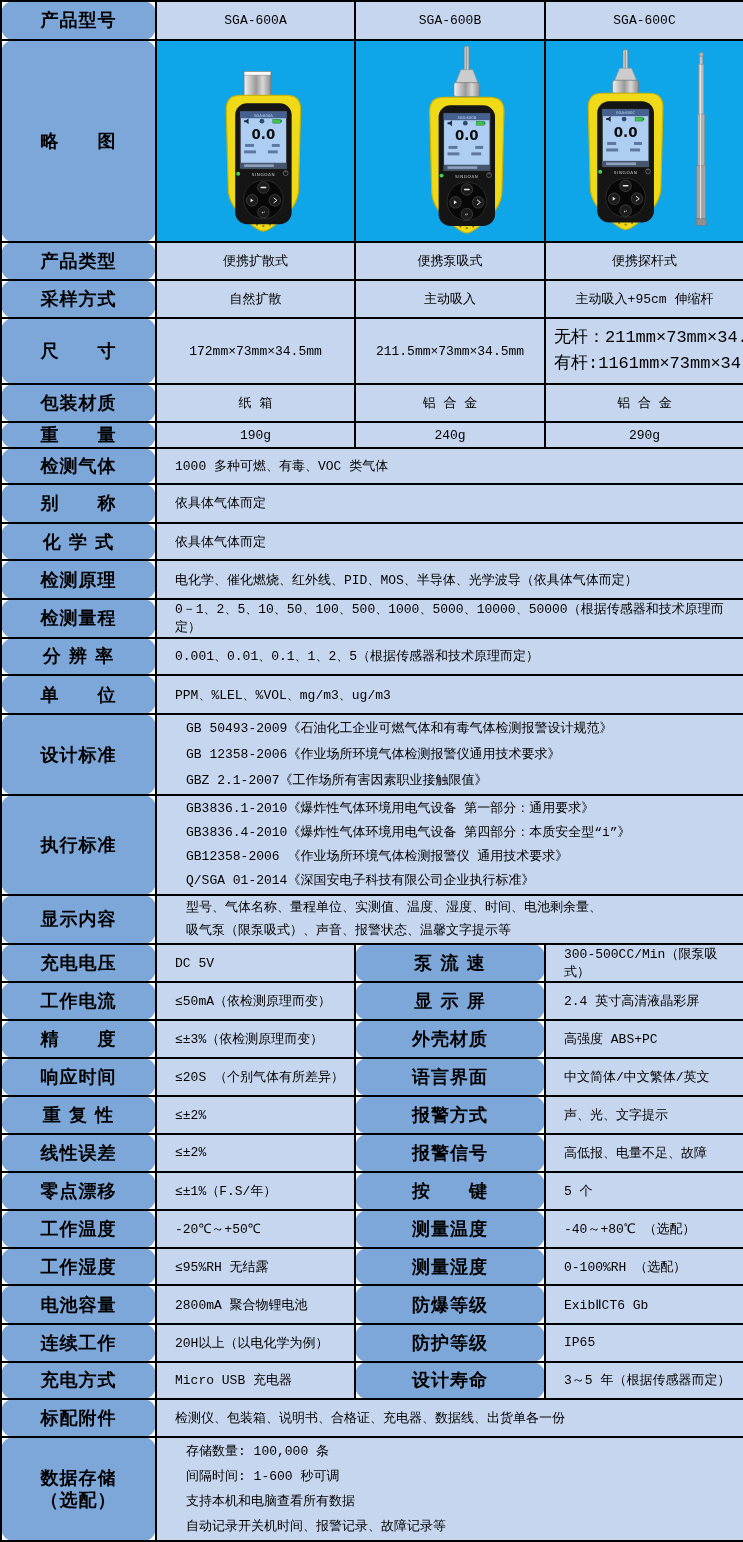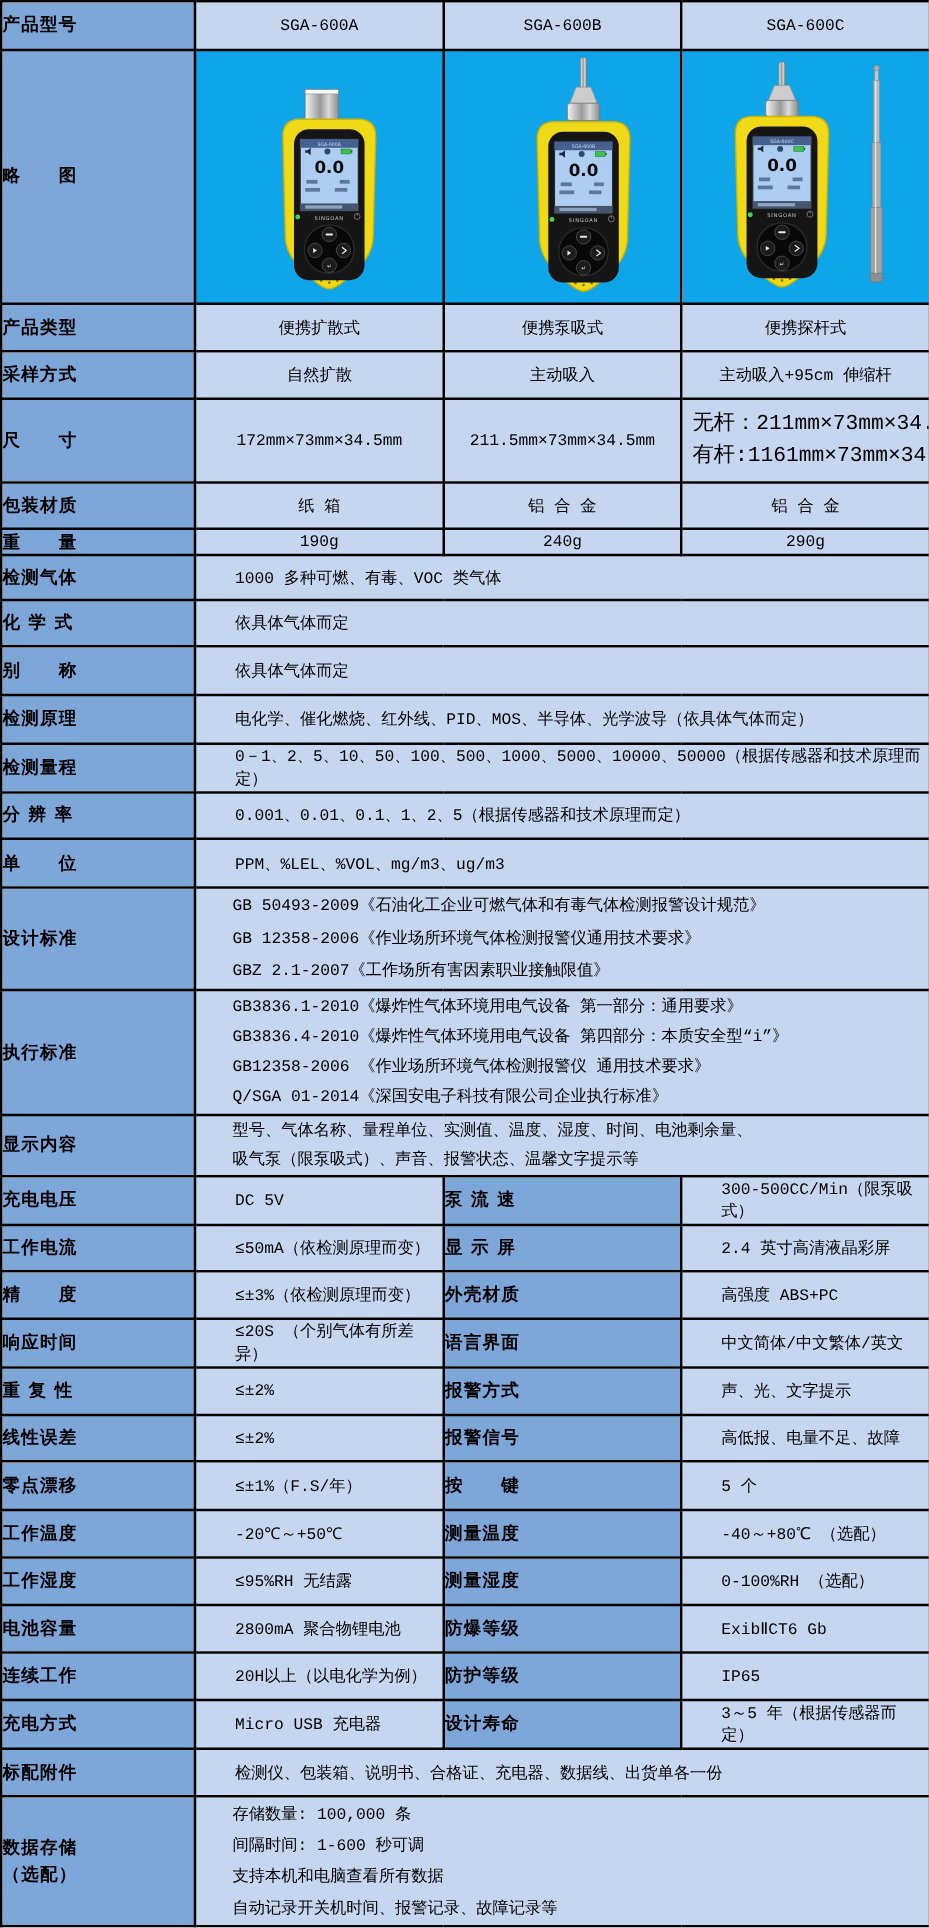--- a/index.html
+++ b/index.html
@@ -14,30 +14,31 @@
     border-collapse:collapse;table-layout:fixed;
   }
   td{
     border:2px solid var(--border);
     padding:0;overflow:hidden;
     color:#000;
   }
   td.lbl{
     background:var(--label-bg);
     font-family:"DejaVu Sans","Liberation Sans",sans-serif;
-    font-weight:bold;font-size:14px;
-    text-align:left;vertical-align:middle;
+    font-weight:bold;font-size:18px;
+    text-align:center;vertical-align:middle;
     letter-spacing:1px;
+    border-radius:13px;
   }
   td.val{
     background:var(--value-bg);
     font-family:"Liberation Mono","DejaVu Sans Mono",monospace;
     font-size:13px;vertical-align:middle;
   }
-  td.val .pad{padding-left:31px;}
+  td.val .pad{padding-left:18px;}
   td.val.center{text-align:center;}
   td.imgcell{background:#0ea5e9;vertical-align:top;}
   .lines{padding-left:29px;}
   .lh26 .ln{line-height:26px;}
   .lh24 .ln{line-height:24px;}
   .lh23 .ln{line-height:23px;}
   .lh25 .ln{line-height:25px;}
   .dimlines{padding-left:8px;font-size:17px;}
   .dimlines .ln{line-height:26px;white-space:nowrap;}
   .lbl .sub{display:block;line-height:22px;}
@@ -265,28 +266,28 @@
   <td class="val center">240g</td>
   <td class="val center">290g</td>
 </tr>
 
 <tr style="height:35px">
   <td class="lbl">检测气体</td>
   <td class="val" colspan="3">
           <div class="pad">1000 多种可燃、有毒、VOC 类气体</div>
         </td>
 </tr>
+<tr style="height:38px">
+  <td class="lbl">别　　称</td>
+  <td class="val" colspan="3">
+          <div class="pad">依具体气体而定</div>
+        </td>
+</tr>
 <tr style="height:37px">
   <td class="lbl">化 学 式</td>
-  <td class="val" colspan="3">
-          <div class="pad">依具体气体而定</div>
-        </td>
-</tr>
-<tr style="height:38px">
-  <td class="lbl">别　　称</td>
   <td class="val" colspan="3">
           <div class="pad">依具体气体而定</div>
         </td>
 </tr>
 <tr style="height:38px">
   <td class="lbl">检测原理</td>
   <td class="val" colspan="3">
           <div class="pad">电化学、催化燃烧、红外线、PID、MOS、半导体、光学波导（依具体气体而定）</div>
         </td>
 </tr>

